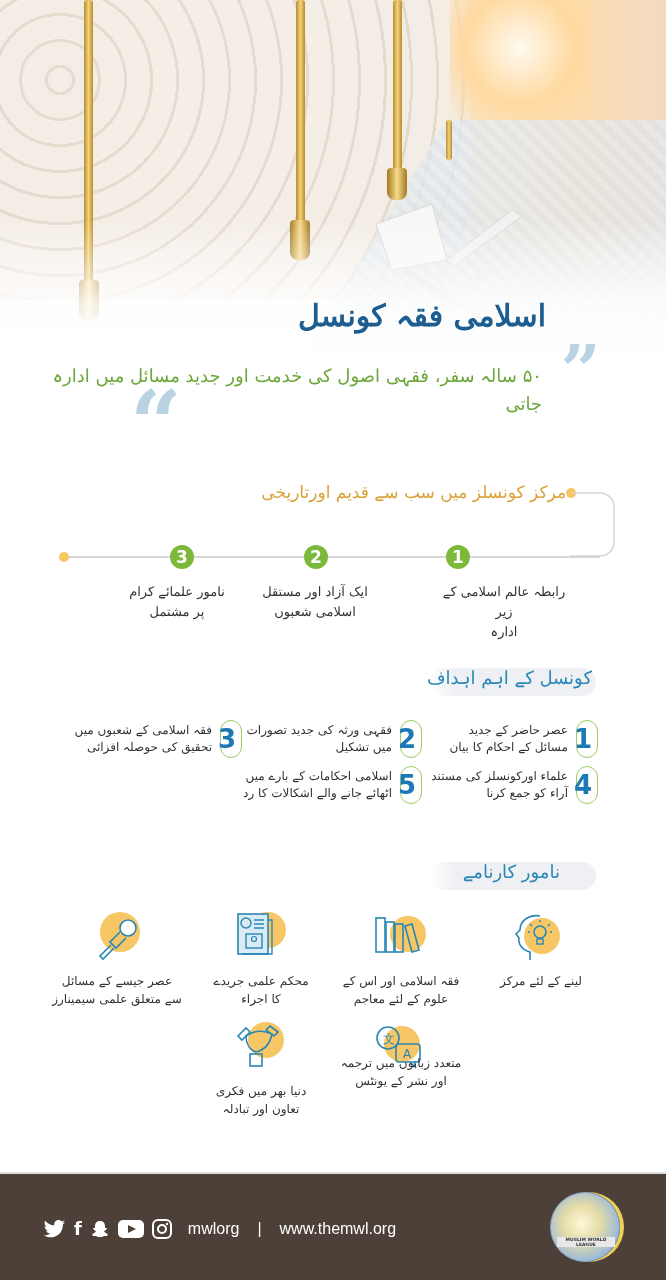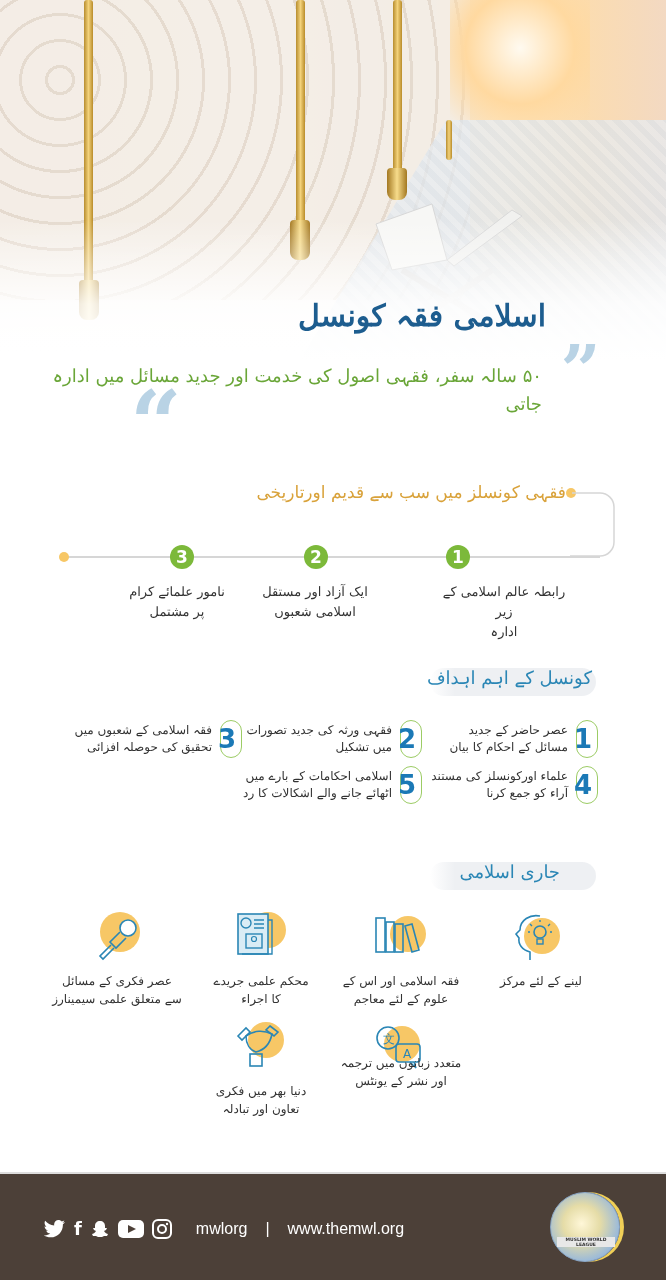--- a/index.html
+++ b/index.html
@@ -90,21 +90,21 @@
 <div id="title" class="abs rtl">اسلامی فقہ کونسل</div>
 <div id="subtitle" class="abs rtl">
   <div>۵۰ سالہ سفر، فقہی اصول کی خدمت اور جدید مسائل میں ادارہ جاتی</div>
 </div>
 <div class="abs quote-open">“</div>
 
 <div class="abs tl-dot" style="left:566px;top:488px;"></div>
 <svg class="abs" style="left:570px;top:488px;" width="60" height="72">
   <path d="M2,5 H30 A14,14 0 0 1 44,19 V54 A14,14 0 0 1 30,68 H0" fill="none" stroke="#d6d6d6" stroke-width="1.5"></path>
 </svg>
-<div id="tl-heading" class="abs rtl">فقہی کونسلز میں سب سے قدیم اورتاریخی</div>
+<div id="tl-heading" class="abs rtl">مرکز کونسلز میں سب سے قدیم اورتاریخی</div>
 <div class="abs tl-line" style="left:64px;top:556px;width:536px;height:1.5px;"></div>
 <div class="abs tl-dot" style="left:59px;top:552px;"></div>
 
 <div class="abs tl-circle" style="left:446px;top:545px;">1</div>
 <div class="abs tl-label rtl" style="left:394px;top:582px;margin-left:45px;">
   <div>رابطہ عالم اسلامی کے زیر</div>
   <div>ادارہ</div>
 </div>
 <div class="abs tl-circle" style="left:304px;top:545px;">2</div>
 <div class="abs tl-label rtl" style="left:250px;top:582px;">
@@ -154,21 +154,21 @@
 
 <div class="abs goal-num" style="left:400px;top:766px;">
     <span>5</span>
   </div>
 <div class="abs goal-text rtl" style="right:274px;top:768px;width:170px;">
   <div>اسلامی احکامات کے بارے میں</div>
   <div>اٹھائے جانے والے اشکالات کا رد</div>
 </div>
 
 <div class="abs section-pill" style="left:430px;top:862px;width:166px;"></div>
-<div class="abs section-title rtl" style="right:106px;top:861px;">جاری اسلامی</div>
+<div class="abs section-title rtl" style="right:106px;top:861px;">نامور کارنامے</div>
 
 <svg class="abs ach-icon" style="left:510px;top:912px;" viewBox="0 0 56 52">
   <circle cx="32" cy="24" r="18" fill="#f7c766"></circle>
   <path d="M20,48 V40 C12,38 8,32 9,26 L6,22 L10,18 C10,8 20,2 30,4" fill="none" stroke="#2a86b5" stroke-width="1.6"></path>
   <circle cx="30" cy="20" r="6" fill="none" stroke="#2a86b5" stroke-width="1.6"></circle>
   <rect x="27" y="27" width="6" height="5" fill="none" stroke="#2a86b5" stroke-width="1.4"></rect>
   <path d="M30,8 V10 M20,12 L22,14 M40,12 L38,14 M18,20 H20 M40,20 H42" stroke="#2a86b5" stroke-width="1.4"></path>
 </svg>
 <div class="abs ach-label rtl" style="left:476px;top:972px;">
   <div>لینے کے لئے مرکز</div>
@@ -200,21 +200,21 @@
   <div>کا اجراء</div>
 </div>
 
 <svg class="abs ach-icon" style="left:92px;top:910px;" viewBox="0 0 56 52">
   <circle cx="28" cy="22" r="20" fill="#f7c766"></circle>
   <circle cx="36" cy="18" r="8" fill="#ffffff" stroke="#2a86b5" stroke-width="1.6"></circle>
   <path d="M28,22 L18,32 L24,38 L34,28" fill="none" stroke="#2a86b5" stroke-width="1.6"></path>
   <path d="M19,35 L8,46 L11,49 L22,38" fill="none" stroke="#2a86b5" stroke-width="1.6"></path>
 </svg>
 <div class="abs ach-label rtl" style="left:52px;top:972px;">
-  <div>عصر فکری کے مسائل</div>
+  <div>عصر جیسے کے مسائل</div>
   <div>سے متعلق علمی سیمینارز</div>
 </div>
 
 <svg class="abs ach-icon" style="left:372px;top:1022px;" viewBox="0 0 56 52">
   <circle cx="30" cy="22" r="18" fill="#f7c766"></circle>
   <circle cx="16" cy="16" r="11" fill="none" stroke="#2a86b5" stroke-width="1.6"></circle>
   <text x="11" y="21" font-size="12" fill="#2a86b5" font-family="DejaVu Sans, sans-serif">文</text>
   <rect x="24" y="22" width="24" height="18" rx="3" fill="none" stroke="#2a86b5" stroke-width="1.6"></rect>
   <text x="31" y="36" font-size="12" fill="#2a86b5" font-family="DejaVu Sans, sans-serif">A</text>
   <path d="M42,40 L44,46 L38,40" fill="none" stroke="#2a86b5" stroke-width="1.4"></path>
@@ -247,20 +247,20 @@
     </svg>
     <svg width="26" height="20" viewBox="0 0 26 20">
       <rect x="0" y="1" width="26" height="18" rx="5" fill="#ffffff"></rect>
       <polygon points="10,6 18,10 10,14" fill="#4c4038"></polygon>
     </svg>
     <svg width="20" height="20" viewBox="0 0 20 20">
       <rect x="1" y="1" width="18" height="18" rx="5" fill="none" stroke="#ffffff" stroke-width="2"></rect>
       <circle cx="10" cy="10" r="4" fill="none" stroke="#ffffff" stroke-width="2"></circle>
       <circle cx="15" cy="5" r="1.2" fill="#ffffff"></circle>
     </svg>
-    <span class="footer-text" style="margin-left:16px;">mwlorg</span>
+    <span class="footer-text" style="margin-left:8px;">mwlorg</span>
     <span class="footer-text" style="margin:0 10px;">|</span>
     <span class="footer-text">www.themwl.org</span>
   </div>
   <div class="abs logo">
     <div style="position:absolute;left:6px;top:44px;width:58px;text-align:center;font-family:'DejaVu Sans',sans-serif;font-size:4.5px;color:#333;font-weight:bold;background:#e8e8e8;">MUSLIM WORLD LEAGUE</div>
   </div>
 </div>
 
 </body></html>

